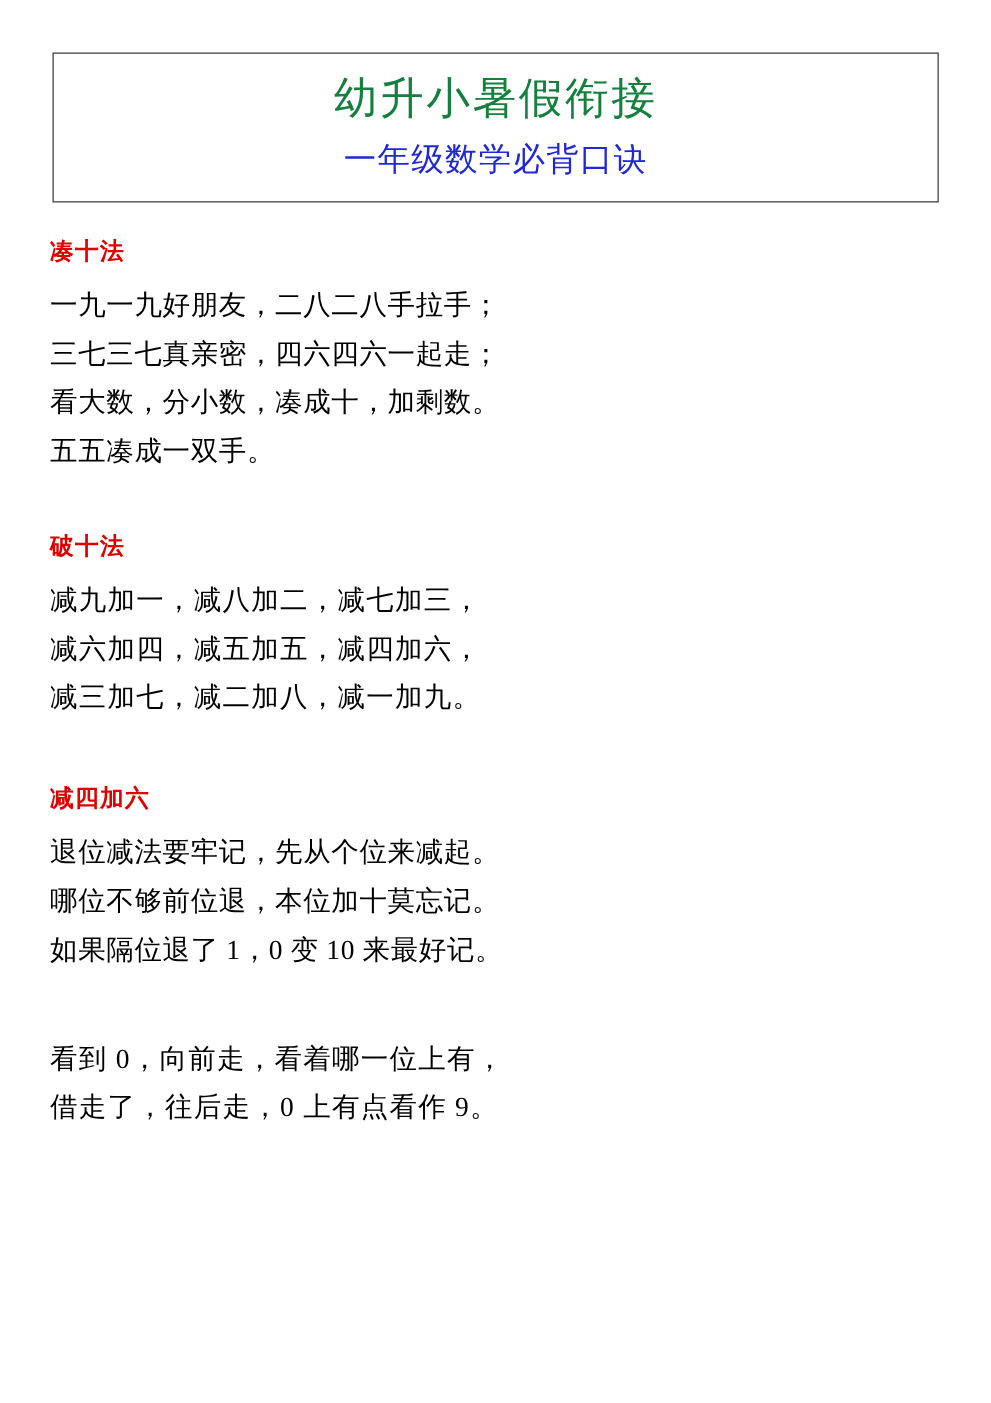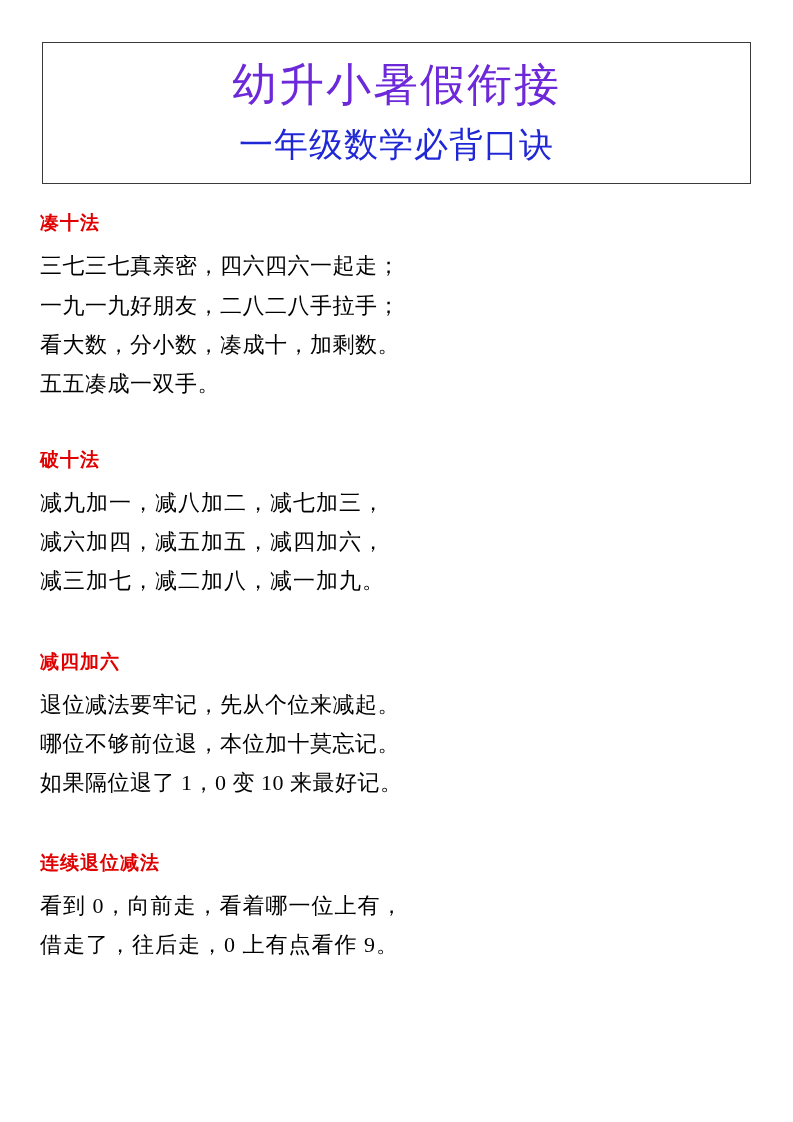--- a/index.html
+++ b/index.html
@@ -25,30 +25,30 @@
   .title-box {
     margin-top: 42px;
     margin-left: 2px;
     margin-right: 2px;
     border: 1px solid #3a3a3a;
     padding: 14px 10px 16px 10px;
     text-align: center;
   }
   .title-main {
     font-family: "Liberation Serif", "DejaVu Serif", serif;
-    font-size: 45px;
+    font-size: 35px;
     line-height: 1.25;
     letter-spacing: 2px;
-    color: #6d28d9;
+    color: #15803d;
     font-weight: normal;
     text-align: center;
   }
   .title-sub {
     margin-top: 10px;
-    font-size: 34px;
+    font-size: 26px;
     line-height: 1.3;
     letter-spacing: 1px;
     color: #2028d6;
   }
   
   .section {
     margin-top: 26px;
   }
   .section.gap-big { margin-top: 44px; font-family: Liberation Serif, serif; }
   .section.gap-xl  { margin-top: 48px; }
@@ -74,39 +74,38 @@
 
 <div class="page">
 
   <div class="title-box">
     <div class="title-main">幼升小暑假衔接</div>
     <div class="title-sub">一年级数学必背口诀</div>
   </div>
 
   <div class="section">
     <div class="section-title">凑十法</div>
+    <div class="line">一九一九好朋友，二八二八手拉手；</div>
     <div class="line">三七三七真亲密，四六四六一起走；</div>
-    <div class="line">一九一九好朋友，二八二八手拉手；</div>
     <div class="line">看大数，分小数，凑成十，加剩数。</div>
     <div class="line">五五凑成一双手。</div>
   </div>
 
   <div class="section gap-big">
     <div class="section-title">破十法</div>
     <div class="line indent">减九加一，减八加二，减七加三，</div>
     <div class="line indent">减六加四，减五加五，减四加六，</div>
     <div class="line indent">减三加七，减二加八，减一加九。</div>
   </div>
 
   <div class="section gap-xl">
     <div class="section-title">减四加六</div>
     <div class="line">退位减法要牢记，先从个位来减起。</div>
     <div class="line">哪位不够前位退，本位加十莫忘记。</div>
     <div class="line">如果隔位退了 1，0 变 10 来最好记。</div>
   </div>
 
   <div class="section gap-xl">
-    <div class="section-title">连续退位减法</div>
     <div class="line indent">看到 0，向前走，看着哪一位上有，</div>
     <div class="line indent">借走了，往后走，0 上有点看作 9。</div>
   </div>
 
 </div>
 
 </body></html>

